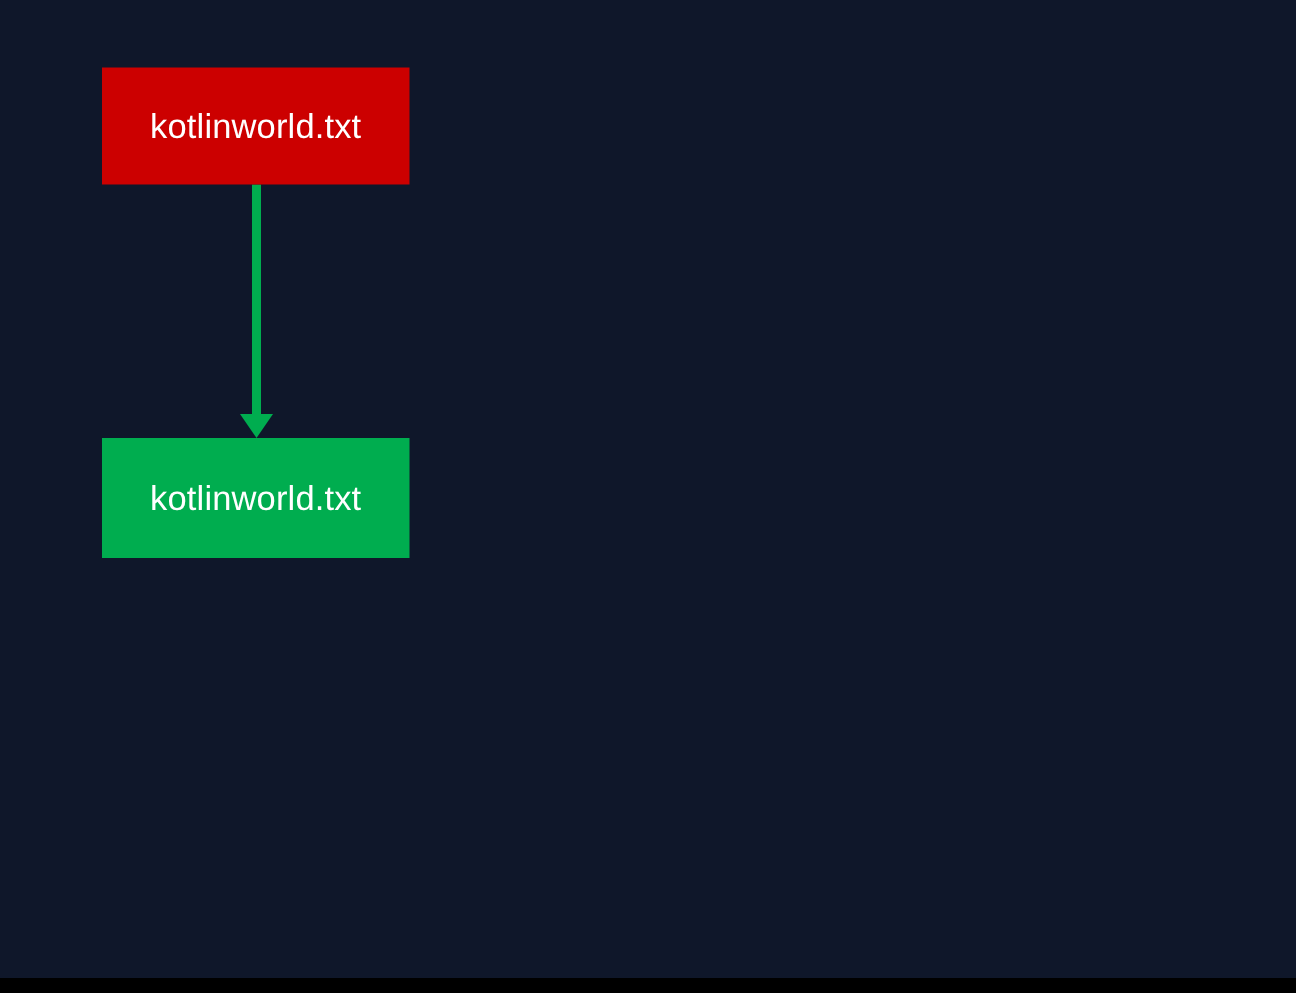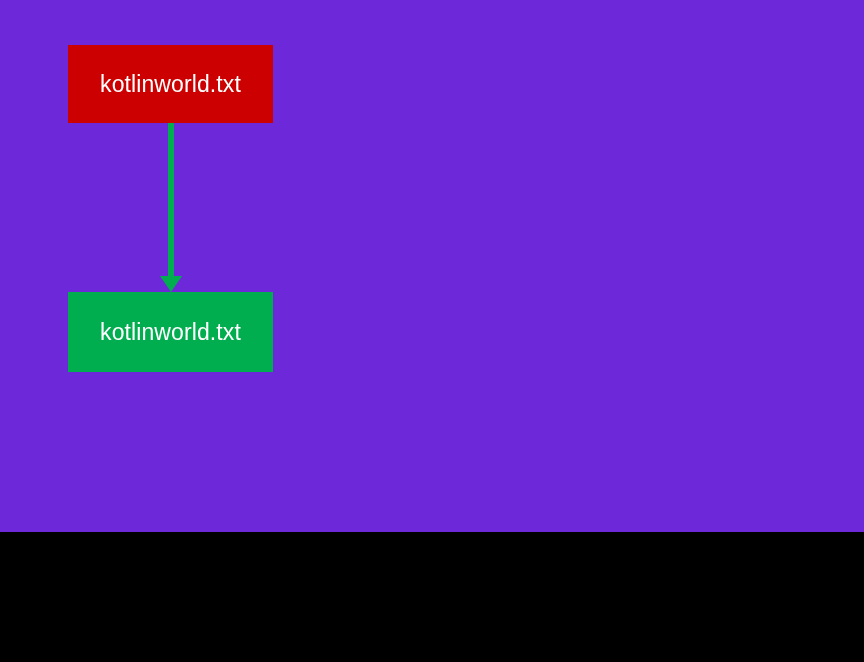--- a/index.html
+++ b/index.html
@@ -53,21 +53,21 @@
   #node-target {
     left: 68px;
     top: 292px;
     width: 205px;
     height: 80px;
   }
 </style>
 </head>
 <body style="background: rgb(0, 0, 0);">
 
-<div id="canvas" style="width: 864px; height: 532px; background: #6d28d9;">
+<div id="canvas" style="width: 864px; height: 652px; background: #0f172a;">
 
   <svg id="diagram-svg" viewBox="0 0 864 662" xmlns="http://www.w3.org/2000/svg">
     <g>
       <line x1="171" y1="123" x2="171" y2="278" stroke="#00AD4F" stroke-width="6"></line>
       <polygon points="160,276 182,276 171,292" fill="#00AD4F"></polygon>
     </g>
   </svg>
 
   <div class="node" id="node-source" style="background: rgb(204, 0, 0); left: 68px; top: 45px; width: 205px; height: 78px;">
     <span class="node-label" style="color:#FFFFFF;">kotlinworld.txt</span>

